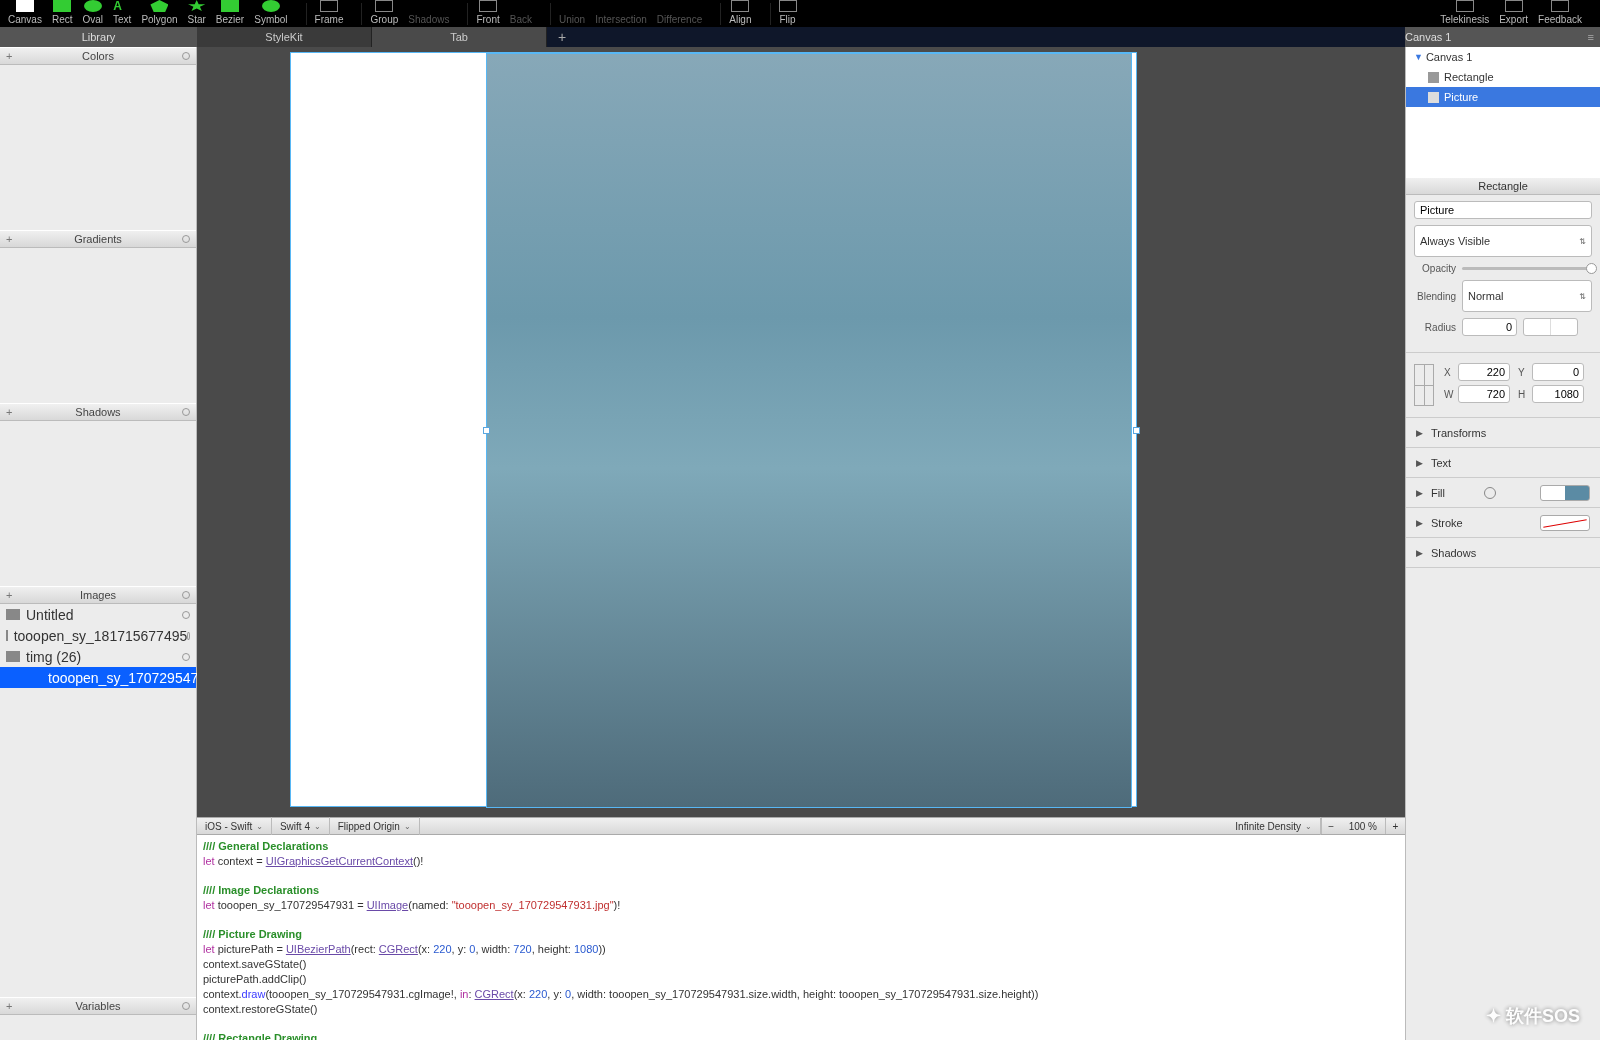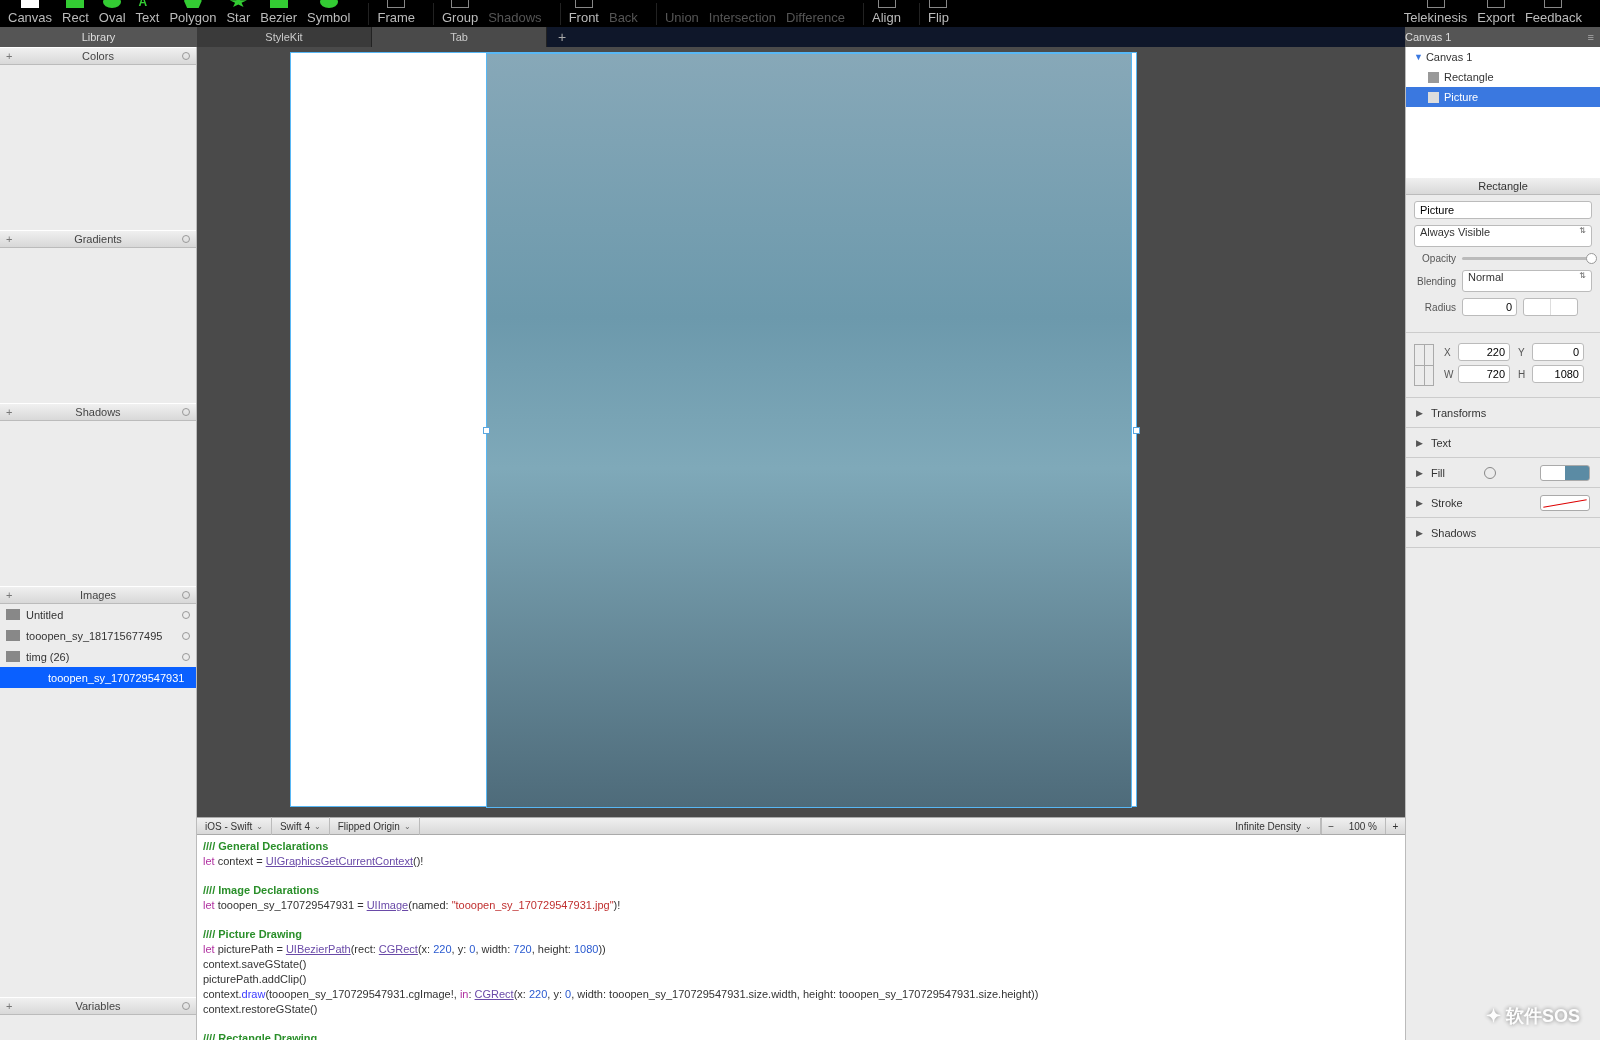--- a/index.html
+++ b/index.html
@@ -1,21 +1,21 @@
 <!DOCTYPE html>
 <html><head>
 <meta charset="utf-8">
 <style>
 * { box-sizing: border-box; margin: 0; padding: 0; font-family: -apple-system, "Helvetica Neue", Arial, sans-serif; }
 body { width: 1600px; height: 1040px; overflow: hidden; background: #4a4a4a; font-size: 11px; color: #333; }
 
 .toolbar { height: 27px; background: #000; display: flex; align-items: flex-end; padding: 0 8px 2px 8px; }
 .tool-item { display: flex; flex-direction: column; align-items: center; margin-right: 10px; cursor: pointer; }
 .tool-icon { width: 18px; height: 12px; display: block; }
-.tool-label { color: #bbb; font-size: 13px; margin-top: 2px; }
+.tool-label { color: #bbb; font-size: 10px; margin-top: 2px; }
 .tool-label.dim { color: #555; }
 .tool-sep { width: 1px; height: 22px; background: #222; margin: 0 8px; }
 .tool-spacer { flex: 1; }
 
 .tab-strip { height: 20px; background: #0f172a; display: flex; position: relative; }
 .tab-left { width: 197px; background: #555; display: flex; align-items: center; justify-content: center; color: #ddd; font-size: 11px; }
 .tab-center { flex: 1; display: flex; }
 .tab { width: 175px; background: #3a3a3a; color: #ccc; display: flex; align-items: center; justify-content: center; font-size: 11px; border-right: 1px solid #222; cursor: pointer; }
 .tab.active { background: #4a4a4a; }
 .tab-add { width: 30px; display: flex; align-items: center; justify-content: center; color: #aaa; cursor: pointer; font-size: 14px; }
@@ -26,21 +26,21 @@
 .sidebar-left { width: 197px; background: #ececec; display: flex; flex-direction: column; border-right: 1px solid #bbb; }
 .section-hdr { height: 18px; background: linear-gradient(#f0f0f0,#d8d8d8); border-top: 1px solid #fff; border-bottom: 1px solid #bbb; display: flex; align-items: center; justify-content: center; font-size: 11px; color: #444; position: relative; font-weight: 500; }
 .section-hdr .plus { position: absolute; left: 6px; color: #777; cursor: pointer; }
 .section-hdr .dot { position: absolute; right: 6px; width: 8px; height: 8px; border: 1px solid #999; border-radius: 50%; }
 .section-body { background: #ececec; }
 .section-body.h1 { height: 165px; }
 .section-body.h2 { height: 155px; }
 .section-body.h3 { height: 165px; }
 .section-body.fill { flex: 1; overflow: auto; }
 
-.img-item { height: 21px; display: flex; align-items: center; padding: 0 6px; font-size: 11px; color: #333; cursor: pointer; }
+.img-item { height: 21px; display: flex; align-items: center; padding: 0 6px; font-size: 14px; color: #333; cursor: pointer; }
 .img-item.selected { background: #0a60ff; color: #fff; gap: 36px; }
 .img-item .thumb { width: 14px; height: 11px; margin-right: 6px; background: #888; }
 .img-item .dot { margin-left: auto; width: 8px; height: 8px; border: 1px solid #999; border-radius: 50%; }
 .img-item.selected .dot { border-color: #fff; }
 
 .center-col { flex: 1; display: flex; flex-direction: column; background: #4a4a4a; }
 .canvas-area { flex: 1; background: #4a4a4a; position: relative; overflow: hidden; }
 .artboard { position: absolute; left: 93px; top: 5px; width: 847px; height: 755px; background: #fff; border: 1px solid #57b7f5; }
 .artboard .picture { position: absolute; left: 195px; top: 0; width: 646px; height: 755px; background: linear-gradient(180deg,#87a8b8 0%,#6c99ac 35%,#7fa9b9 55%,#4e6b7a 100%); border: 1px solid #57b7f5; }
 .sel-handle { position: absolute; width: 7px; height: 7px; background: #fff; border: 1px solid #5aa7e0; }
@@ -64,21 +64,21 @@
 .layer-row { height: 20px; display: flex; align-items: center; padding-left: 8px; font-size: 11px; cursor: pointer; }
 .layer-row.selected { background: #3a78e0; color: #fff; }
 .layer-row .tri { margin-right: 3px; font-size: 9px; color: #3a78e0; }
 .layer-row .sq { width: 11px; height: 11px; background: #999; margin-right: 5px; }
 .layer-row.selected .sq { background: #ddd; }
 .layer-row.indent1 { padding-left: 22px; }
 
 .insp-hdr { height: 18px; background: linear-gradient(#f0f0f0,#d8d8d8); border-top: 1px solid #fff; border-bottom: 1px solid #bbb; display: flex; align-items: center; justify-content: center; font-size: 11px; font-weight: 500; }
 .insp-body { padding: 6px 8px 10px 8px; border-bottom: 1px solid #ccc; }
 .insp-input { width: 100%; height: 18px; border: 1px solid #bbb; border-radius: 3px; padding: 0 5px; font-size: 11px; margin-bottom: 6px; background: #fff; }
-.insp-select { width: 100%; height: 22px; border: 1px solid #bbb; border-radius: 3px; padding: 0 5px; font-size: 11px; margin-bottom: 6px; background: #fff; display: flex; justify-content: space-between; cursor: pointer; }
+.insp-select { width: 100%; height: 32px; border: 1px solid #bbb; border-radius: 3px; padding: 0 5px; font-size: 11px; margin-bottom: 6px; background: #fff; display: flex; align-items: center; justify-content: space-between; cursor: pointer; }
 .insp-row { display: flex; align-items: center; margin-bottom: 6px; }
 .insp-row .lbl { width: 48px; font-size: 10px; color: #555; text-align: right; padding-right: 6px; }
 .insp-row .slider { flex: 1; height: 3px; background: #bbb; border-radius: 2px; position: relative; }
 .insp-row .slider .knob { position: absolute; right: -5px; top: -4px; width: 11px; height: 11px; background: #fff; border: 1px solid #999; border-radius: 50%; }
 .insp-row .num { width: 55px; height: 18px; border: 1px solid #bbb; border-radius: 3px; text-align: right; padding: 0 4px; font-size: 11px; background: #fff; }
 .insp-row .radius-extra { width: 55px; height: 18px; border: 1px solid #bbb; border-radius: 3px; margin-left: 6px; background: #fff; display: flex; }
 .insp-row .radius-extra div { flex: 1; border-right: 1px solid #ddd; }
 .insp-row .radius-extra div:last-child { border: none; }
 
 .geom-box { padding: 10px 8px; border-bottom: 1px solid #ccc; display: flex; align-items: center; }

